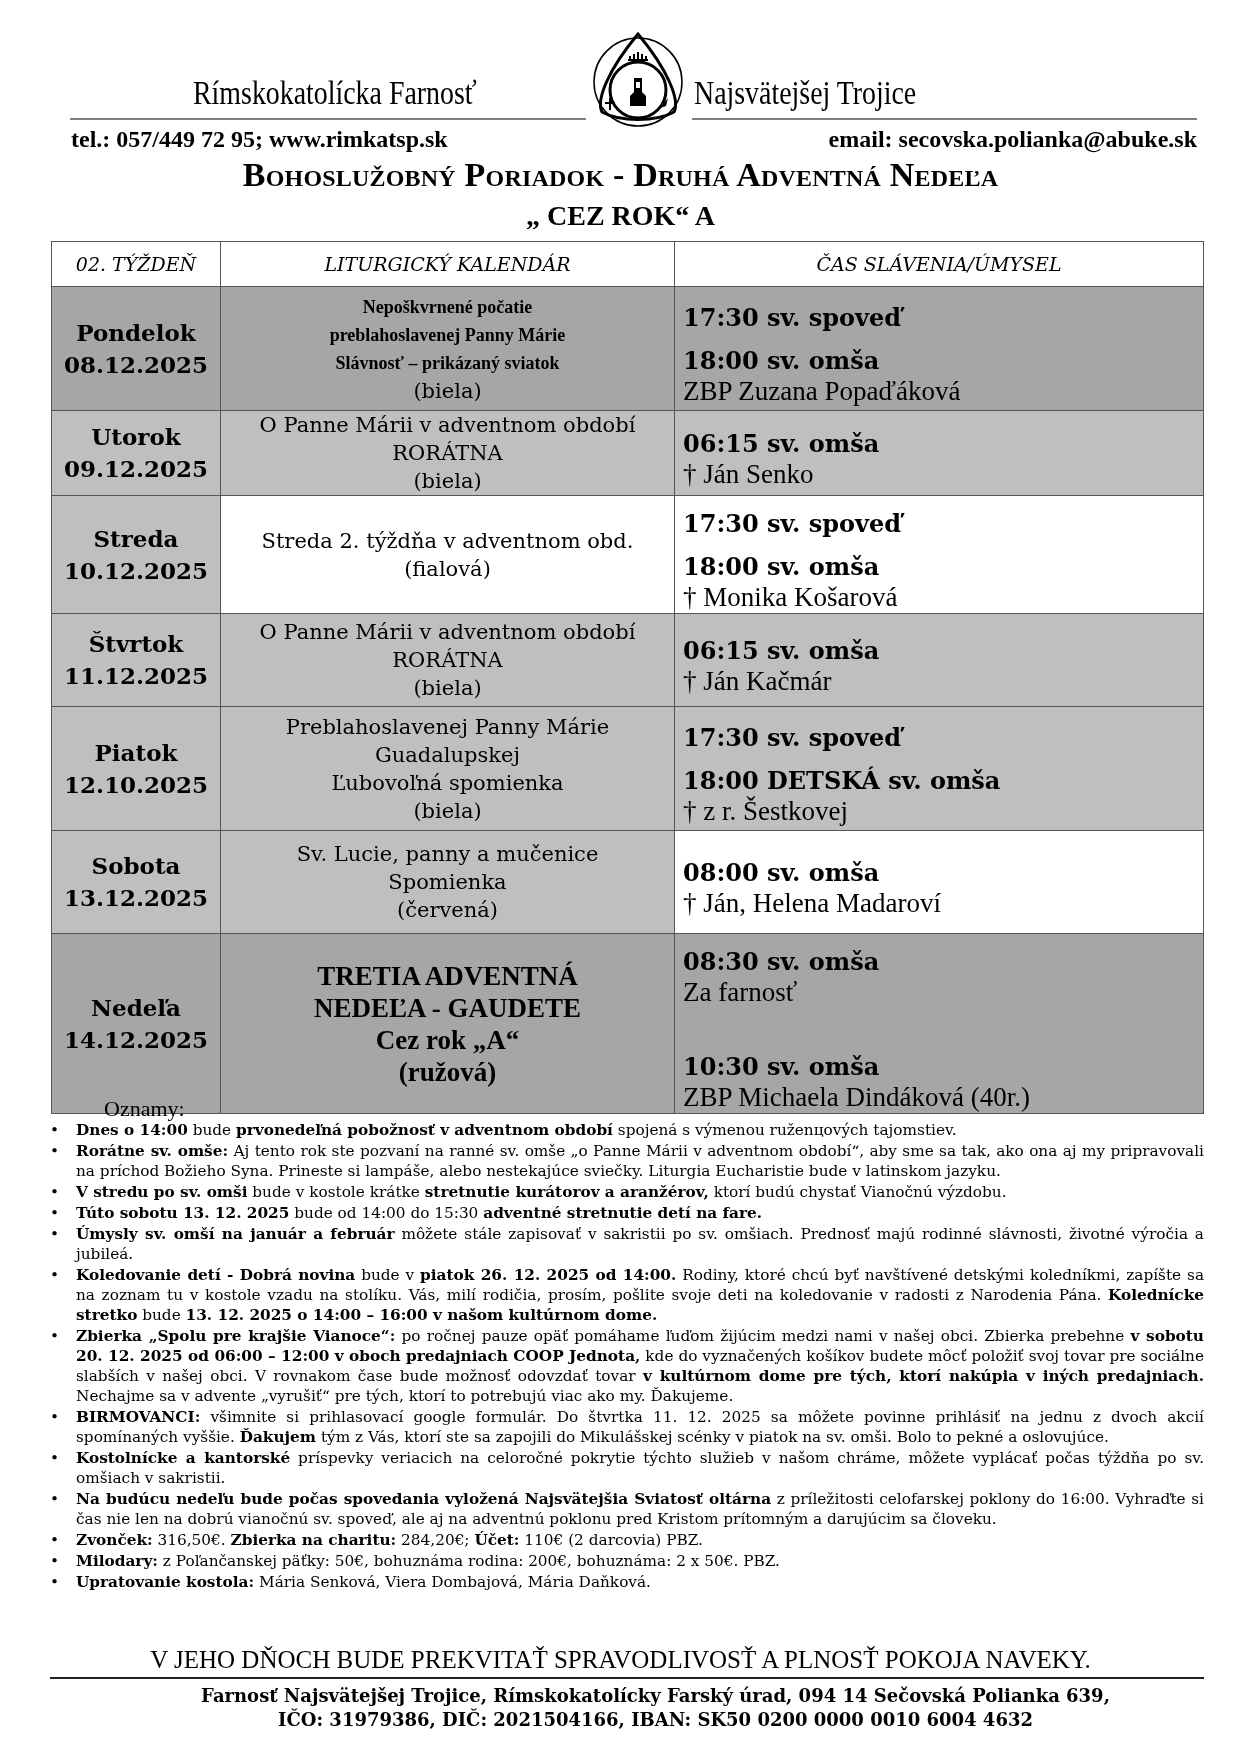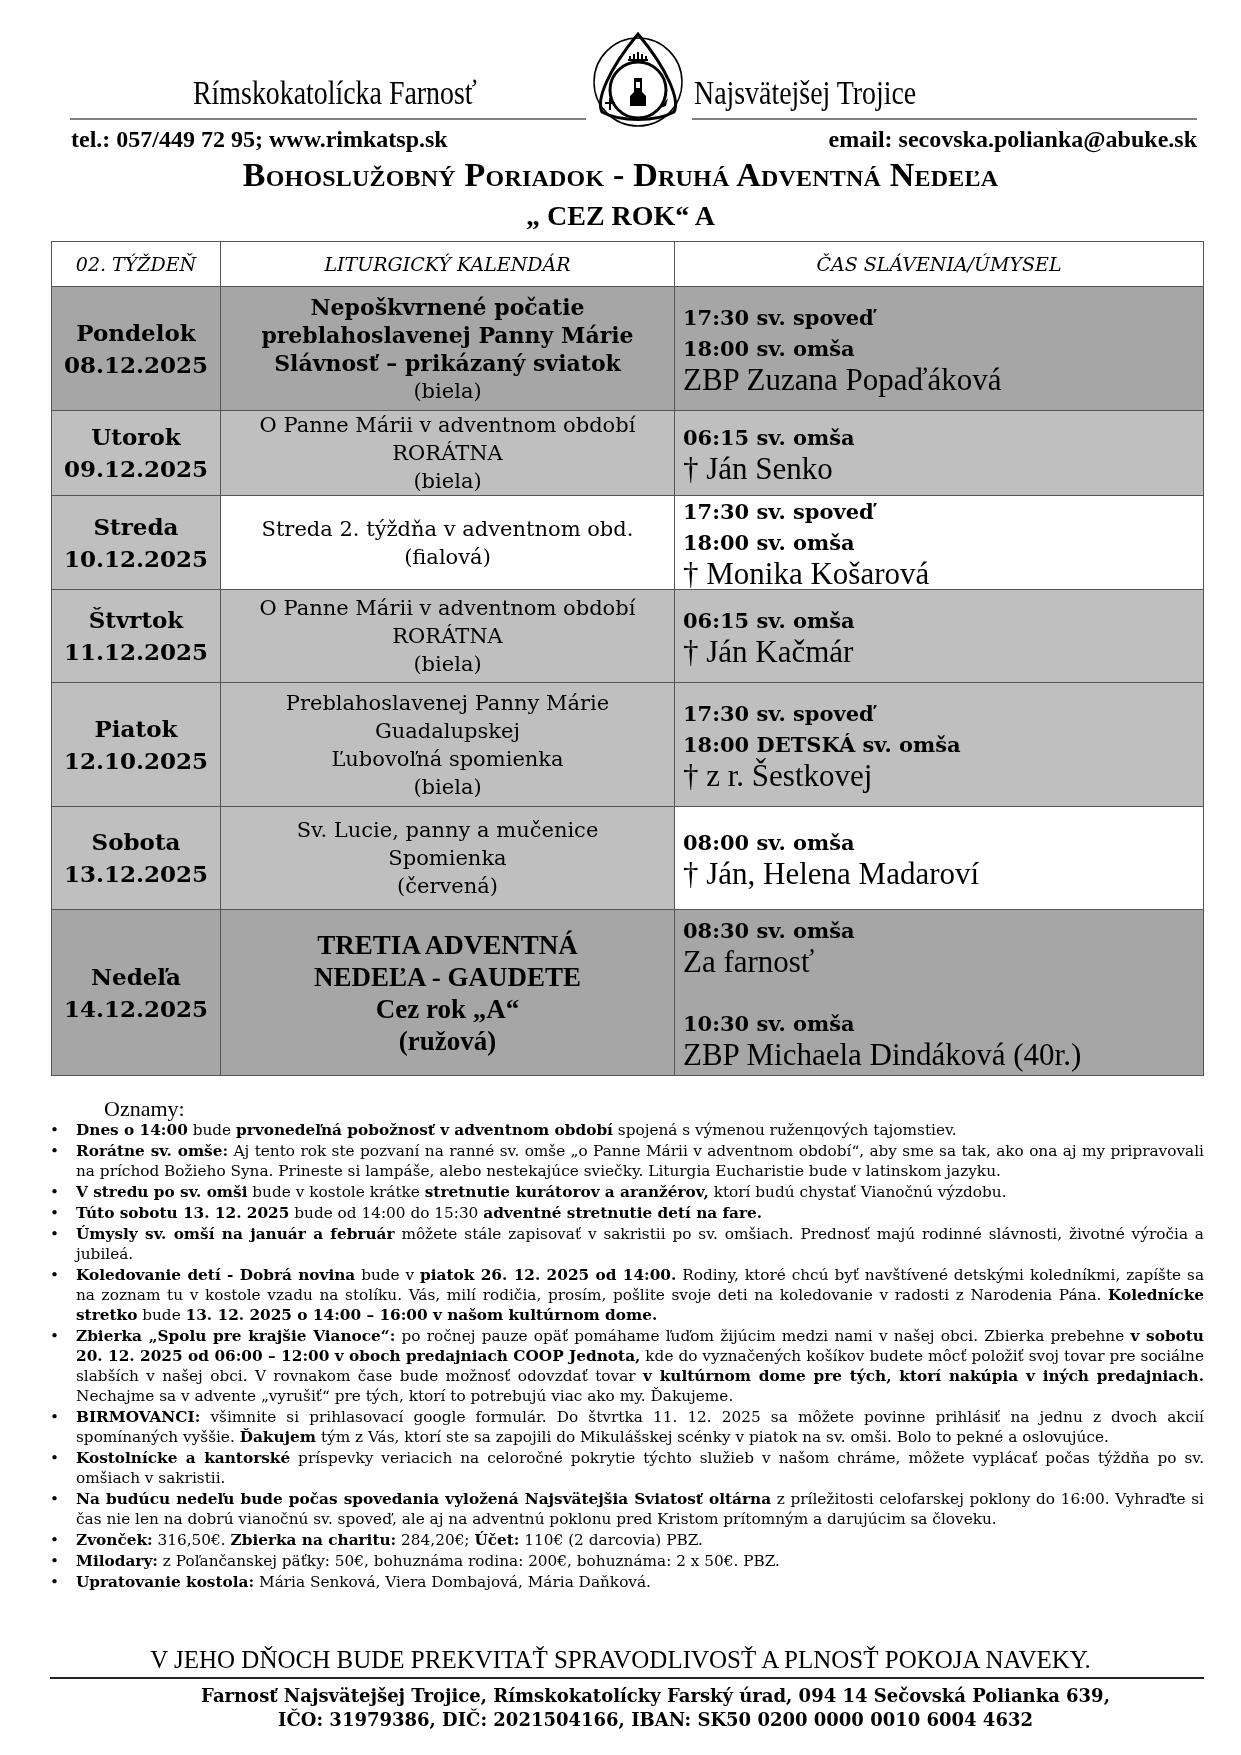--- a/index.html
+++ b/index.html
@@ -10,23 +10,23 @@
   .contact { font-family:"Liberation Serif", serif; font-weight:bold; font-size:24px; top:126px; white-space:nowrap; }
   .title { font-family:"Liberation Serif", serif; font-weight:bold; font-size:34px; top:156px; left:0; width:1241px; text-align:center; font-variant:small-caps; letter-spacing:0.2px; }
   .subtitle { font-family:"Liberation Serif", serif; font-weight:bold; font-size:28px; top:200px; left:0; width:1241px; text-align:center; }
   .logo { left:590px; top:30px; width:96px; height:100px; }
   table.sched { position:absolute; left:51px; top:241px; width:1153px; border-collapse:collapse; table-layout:fixed; }
   table.sched td, table.sched th { border:1.5px solid #555; padding:0; vertical-align:middle; }
   table.sched th { height:44px; font-weight:normal; font-style:italic; font-variant:small-caps; font-size:19px; background:#fff; }
   .c1 { width:168px; text-align:center; font-weight:bold; font-size:23px; line-height:32px; }
   .c2 { width:453px; text-align:center; font-size:21px; line-height:28px; }
   .c3 { padding-left:8px !important; font-size:23px; line-height:31px; }
-  .c2 .b { font-weight:bold; font-size:22px; }
-  .c3 .b { font-weight:bold; font-size:21px; }
-  .c3 .n { font-family:"Liberation Serif", serif; font-size:31px; }
+  .c2 .b { font-weight:bold; font-size:18px;font-family:Liberation Serif, serif; }
+  .c3 .b { font-weight:bold; font-size:24px;margin-top:12px; }
+  .c3 .n { font-family:"Liberation Serif", serif; font-size:27px; }
   .c3 .gap { height:31px; }
   .dark { background:#a6a6a6; }
   .light { background:#bfbfbf; }
   .white { background:#ffffff; }
   .sun .c2 { font-family:"Liberation Serif", serif; font-weight:bold; font-size:27px; line-height:32px; }
   .oznamy-label { font-family:"Liberation Serif", serif; font-size:22px; left:104px; top:1096px; }
   ul.notes { position:absolute; left:44px; top:1120px; width:1160px; margin:0; padding:0; list-style:none; font-size:15.3px; line-height:20px; }
   ul.notes li { position:relative; padding-left:32px; margin:0 0 1px 0; text-align:justify; }
   ul.notes li .bul { position:absolute; left:6px; top:0; }
   ul.notes b { font-weight:bold; }

